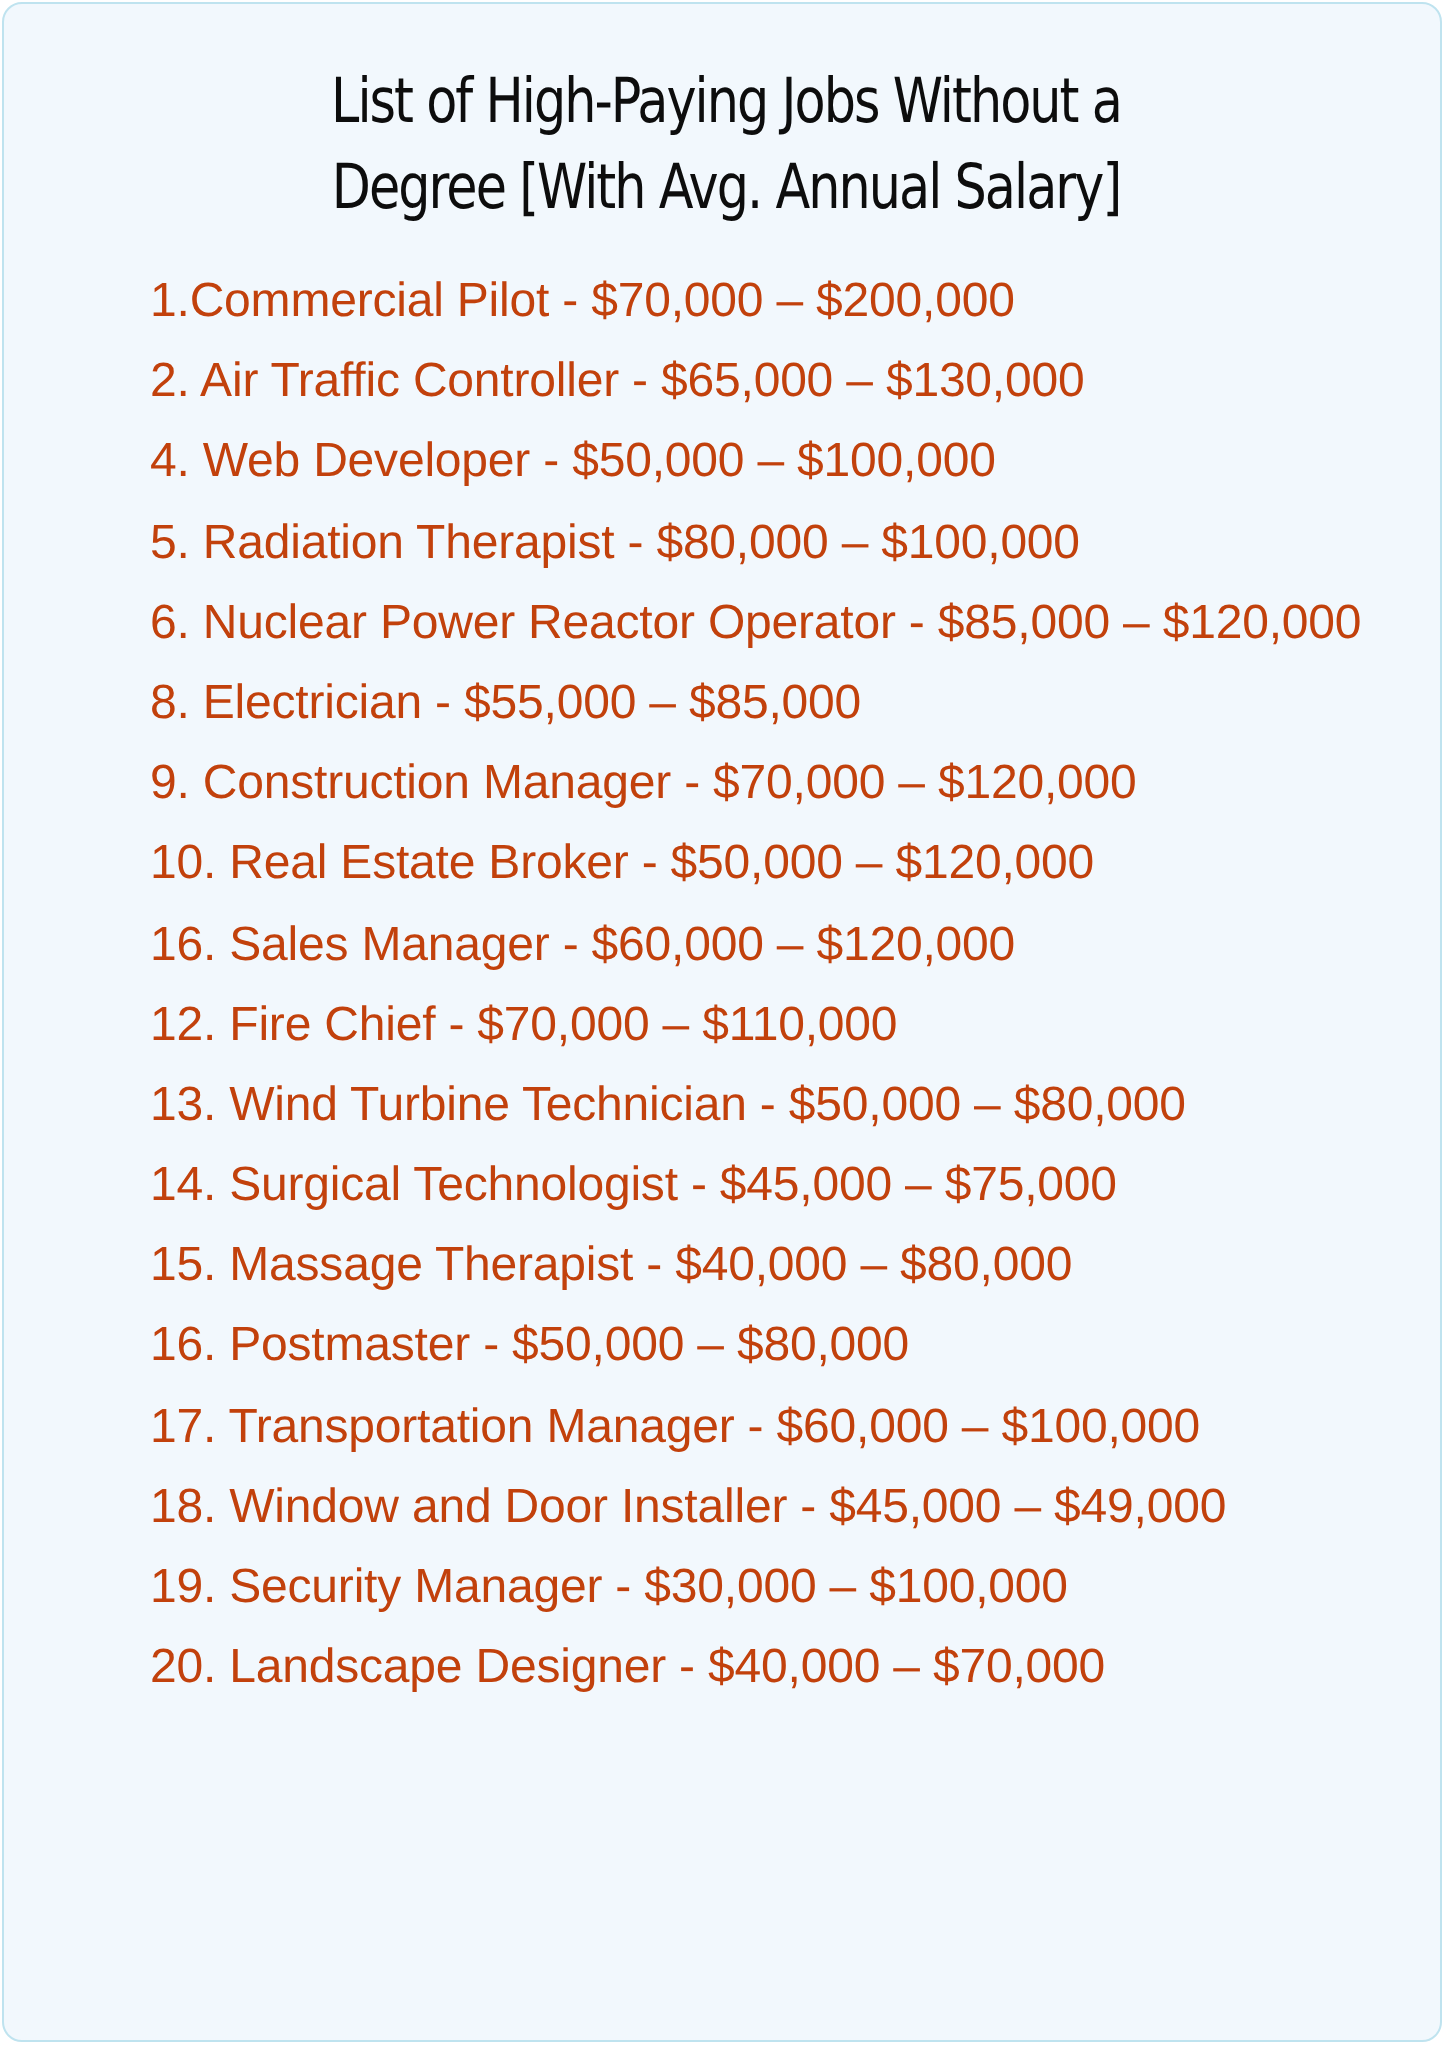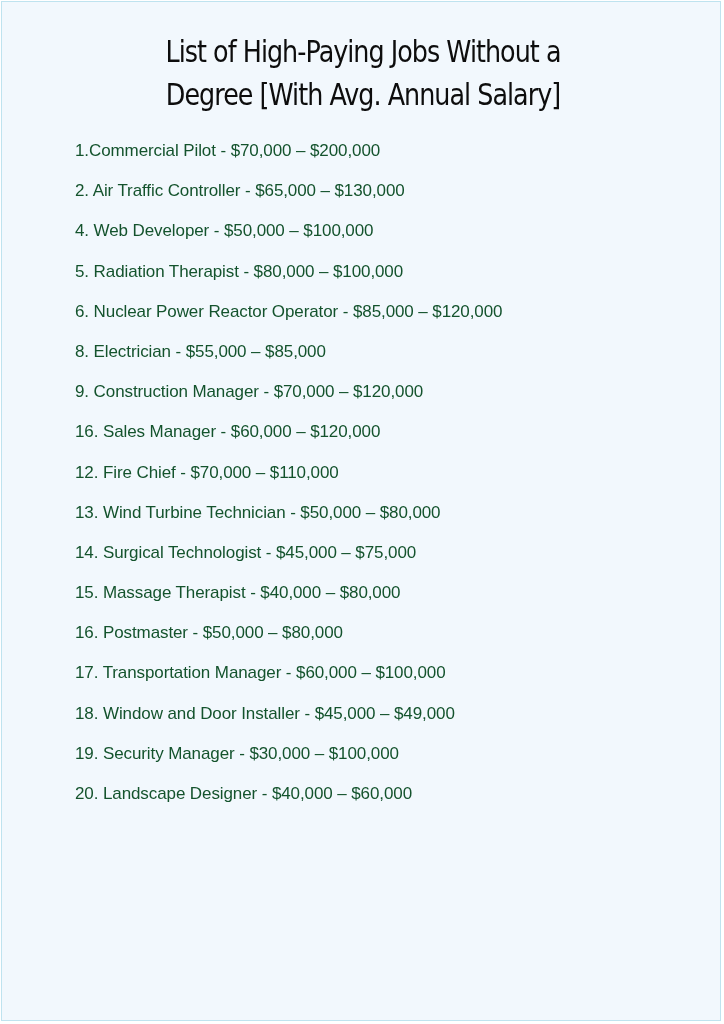--- a/index.html
+++ b/index.html
@@ -13,21 +13,21 @@
       overflow: hidden;
     }
     .card {
       position: absolute;
       left: 1px;
       top: 1px;
       width: 720px;
       height: 1020px;
       background: #f2f8fd;
       border: 1px solid #bfe3ef;
-      border-radius: 0;
+      border-radius: 10px;
       box-sizing: border-box;
     }
     .title {
       position: absolute;
       left: 0;
       top: 28px;
       width: 722px;
       text-align: center;
       font-family: "DejaVu Sans", sans-serif;
       font-size: 31px;
@@ -43,24 +43,24 @@
     .list {
       position: absolute;
       left: 73px;
       top: 133px;
       margin: 0;
       padding: 0;
       list-style: none;
     }
     .list li {
       font-family: "Liberation Sans", sans-serif;
-      font-size: 17px;
+      font-size: 24px;
       height: 40.2px;
       line-height: 32px;
-      color: #14532d;
+      color: #c2410c;
       white-space: nowrap;
       letter-spacing: -0.1px;
     }
   </style>
 </head>
 <body>
 
 <div class="card">
   <h1 class="title" style="margin:0;font-weight:normal;">
     <span>List of High-Paying Jobs Without a</span>
@@ -68,24 +68,25 @@
   </h1>
 
   <ul class="list">
     <li>1.Commercial Pilot - $70,000 – $200,000</li>
     <li>2. Air Traffic Controller - $65,000 – $130,000</li>
     <li>4. Web Developer - $50,000 – $100,000</li>
     <li>5. Radiation Therapist - $80,000 – $100,000</li>
     <li>6. Nuclear Power Reactor Operator - $85,000 – $120,000</li>
     <li>8. Electrician - $55,000 – $85,000</li>
     <li>9. Construction Manager - $70,000 – $120,000</li>
+    <li>10. Real Estate Broker - $50,000 – $120,000</li>
     <li>16. Sales Manager - $60,000 – $120,000</li>
     <li>12. Fire Chief - $70,000 – $110,000</li>
     <li>13. Wind Turbine Technician - $50,000 – $80,000</li>
     <li>14. Surgical Technologist - $45,000 – $75,000</li>
     <li>15. Massage Therapist - $40,000 – $80,000</li>
     <li>16. Postmaster - $50,000 – $80,000</li>
     <li>17. Transportation Manager - $60,000 – $100,000</li>
     <li>18. Window and Door Installer - $45,000 – $49,000</li>
     <li>19. Security Manager - $30,000 – $100,000</li>
-    <li>20. Landscape Designer - $40,000 – $60,000</li>
+    <li>20. Landscape Designer - $40,000 – $70,000</li>
   </ul>
 </div>
 
 </body></html>

